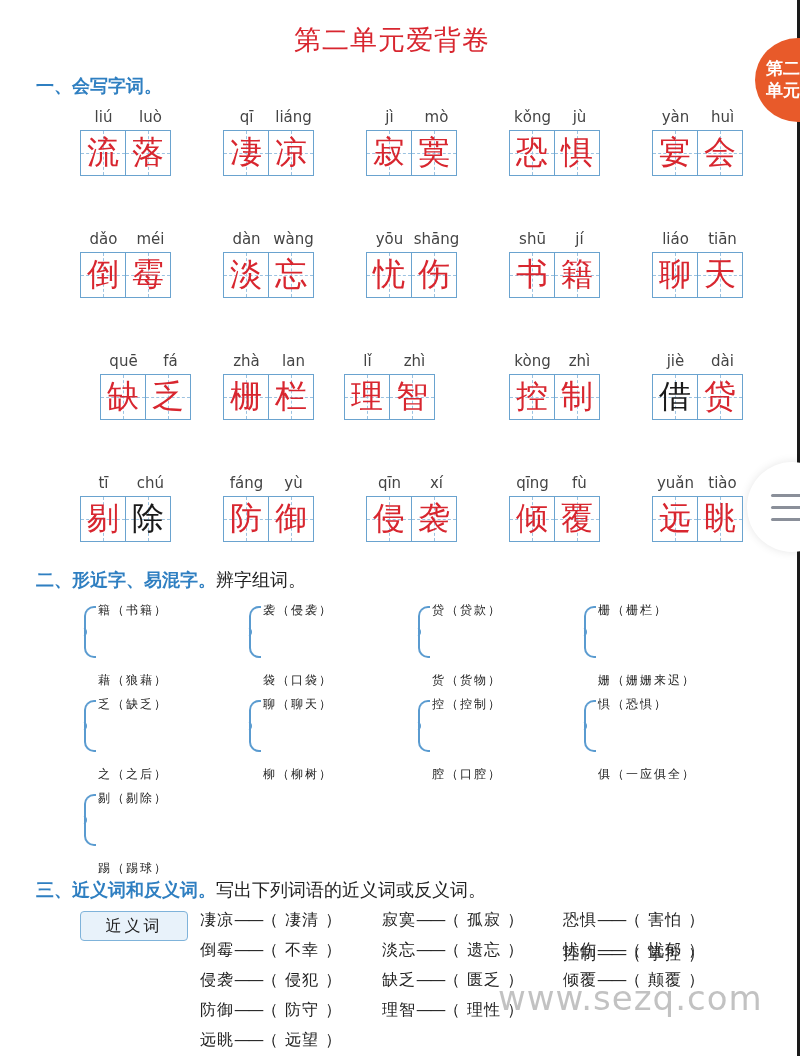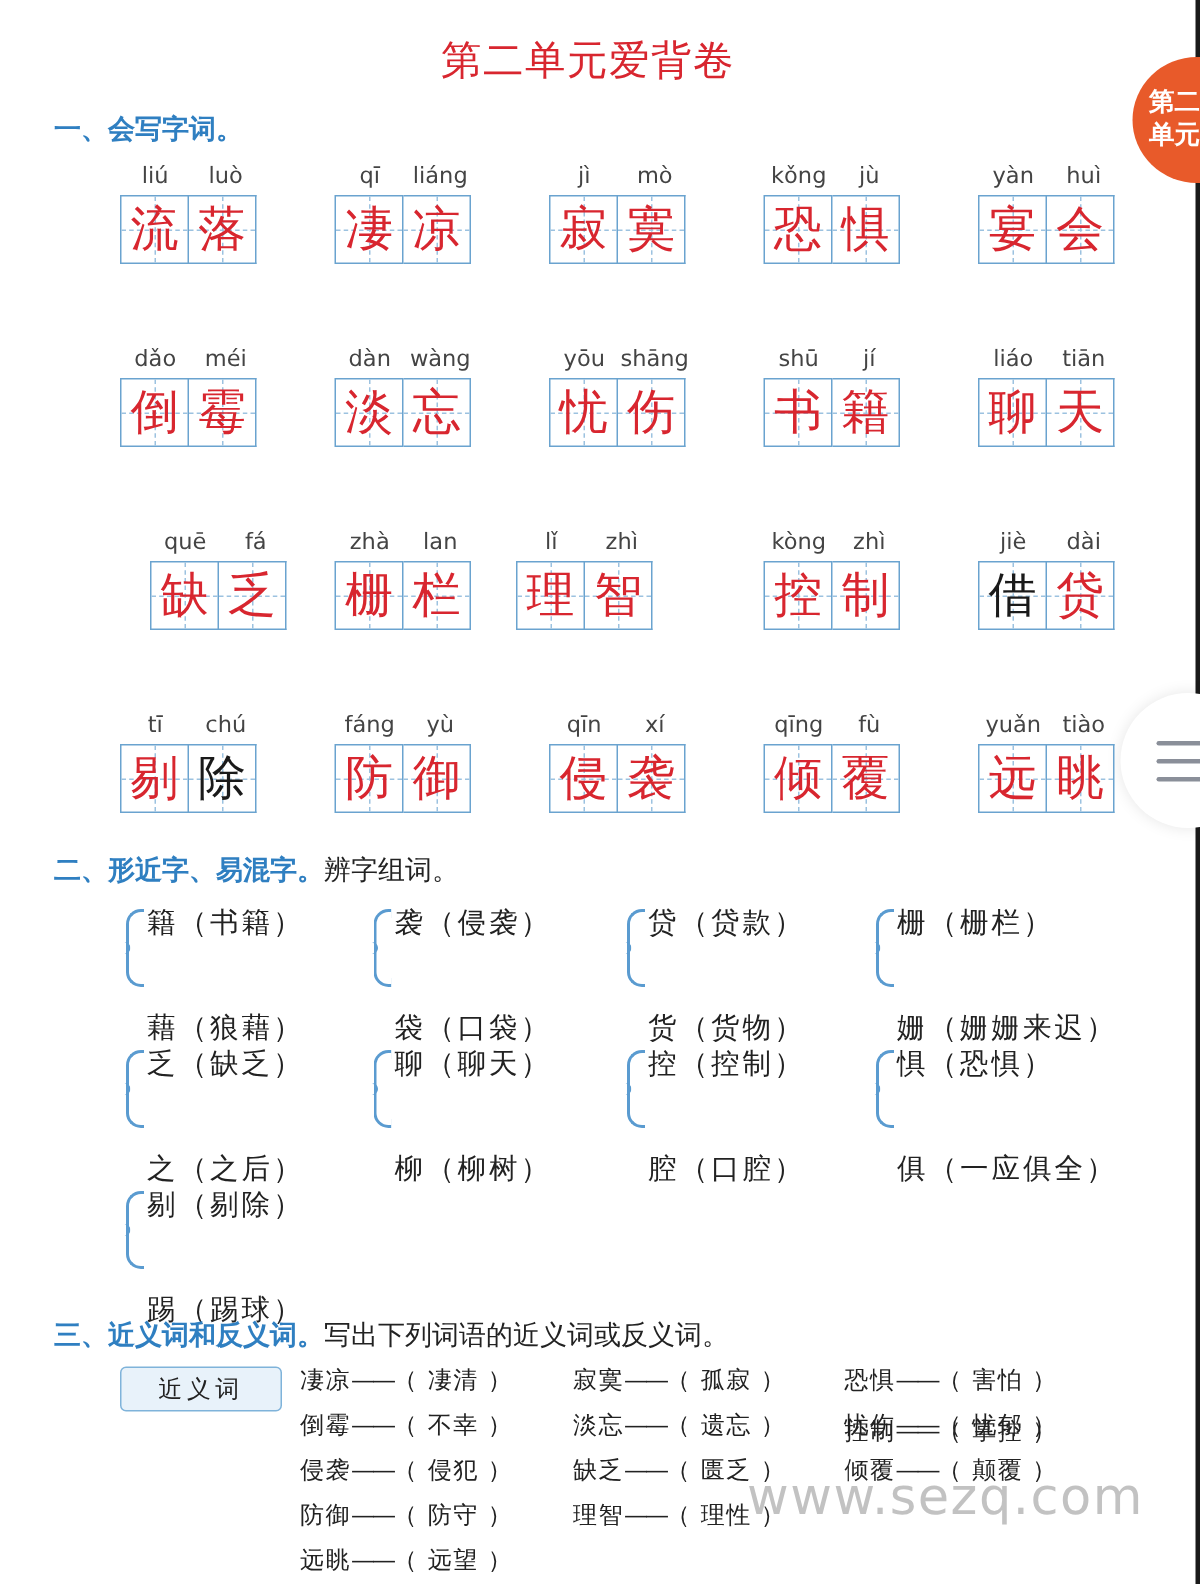--- a/index.html
+++ b/index.html
@@ -52,21 +52,21 @@
     display: flex; align-items: center; justify-content: center;
     font-size: 32px; color: #d8262f; font-family: "DejaVu Sans", sans-serif;
   }
   .box + .box { border-left: none; width: 45px; }
   .box::before { content: ""; position: absolute; left: 50%; top: 0; bottom: 0; border-left: 1px dashed #9cc2e0; }
   .box::after { content: ""; position: absolute; top: 50%; left: 0; right: 0; border-top: 1px dashed #9cc2e0; }
   .box span { position: relative; z-index: 1; }
   .box.black { color: #1a1a1a; }
 
   
-  .pair { position: absolute; width: 170px; height: 60px; font-size: 19px; color: #222; }
+  .pair { position: absolute; width: 170px; height: 60px; font-size: 12px; color: #222; }
   .brace {
     position: absolute; left: 0; top: 4px; width: 12px; height: 52px;
     border: 2px solid #5a9bd0; border-right: none; border-radius: 10px 0 0 10px;
   }
   .brace::after {
     content: ""; position: absolute; left: -7px; top: 20px; width: 6px; height: 8px;
     border-right: 2px solid #5a9bd0; border-radius: 0 6px 6px 0;
   }
   .pair .row { position: absolute; left: 14px; white-space: nowrap; letter-spacing: 2px; }
   .pair .row.r1 { top: 0; }

